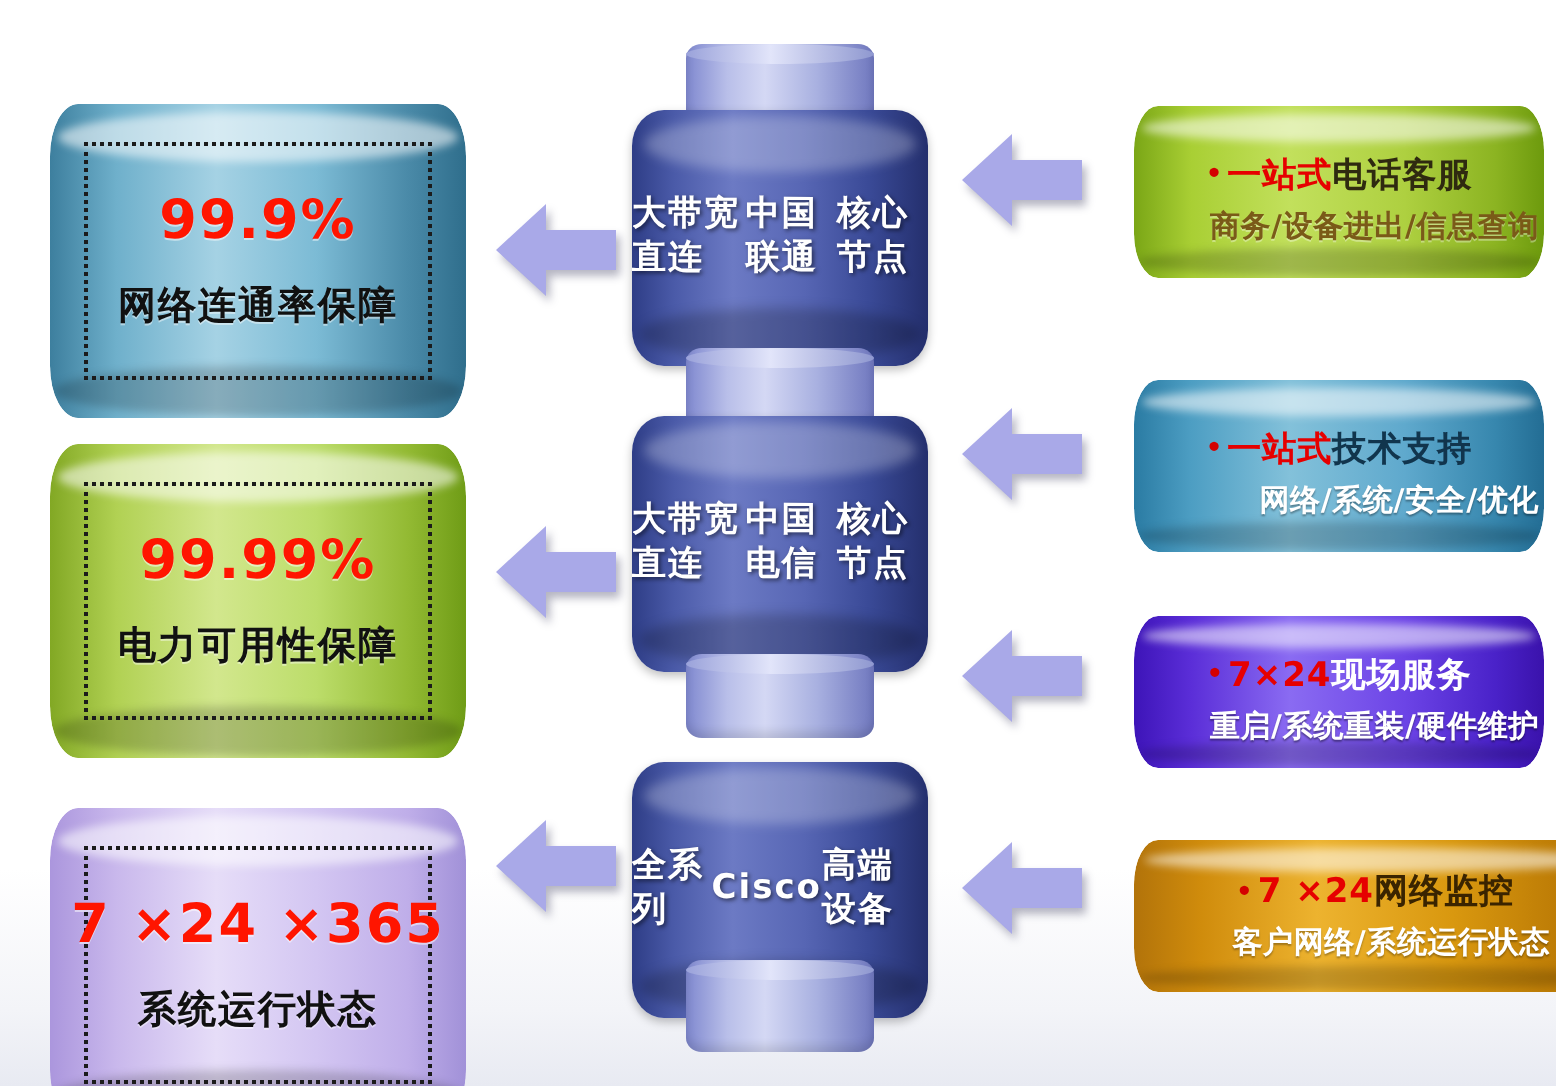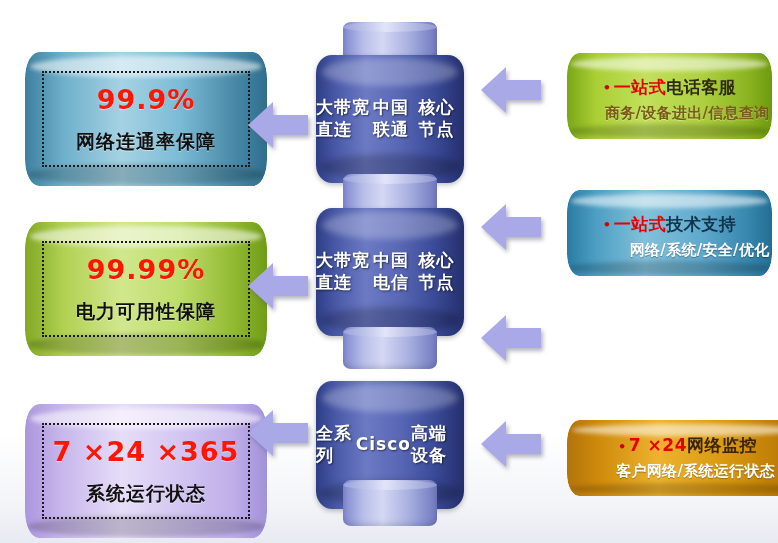--- a/index.html
+++ b/index.html
@@ -15,21 +15,21 @@
 
   
   .cyl{position:absolute;border-radius:14px/26px;overflow:hidden;}
   .cyl .face{position:absolute;inset:0;border-radius:14px/26px;}
   .cyl .topgloss{position:absolute;left:2%;right:2%;top:4px;height:16%;
       border-radius:50%;background:rgba(255,255,255,.55);filter:blur(2px);}
   .cyl .botshade{position:absolute;left:1%;right:1%;bottom:1px;height:16%;
       border-radius:50%;background:rgba(0,0,0,.18);filter:blur(2px);}
 
   
-  .leftbox{width:208px;height:134px;left:25px;padding-left:34px;}
+  .leftbox{width:208px;height:157px;left:25px;}
   .leftbox .inner{position:absolute;left:17px;right:17px;top:19px;bottom:19px;
       border:2px dotted #1b1b1b;display:flex;flex-direction:column;
       align-items:center;justify-content:center;gap:14px;}
   .leftbox .big{color:#ff1500;font-weight:700;font-size:27px;letter-spacing:1px;
       font-family:"DejaVu Sans","Liberation Sans",sans-serif;
       text-shadow:0 1px 0 rgba(255,255,255,.5);white-space:nowrap;}
   .leftbox .sub{color:#111;font-weight:700;font-size:19px;letter-spacing:1px;
       text-shadow:0 1px 0 rgba(255,255,255,.45);white-space:nowrap;}
 
   
@@ -206,20 +206,31 @@
     <div class="topgloss"></div>
     <div class="botshade"></div>
     <div class="txt">
       <div class="l1">
         <span class="bullet">•</span><span class="hl">一站式</span><span style="color:#11354d;">技术支持</span>
       </div>
       <div class="l2" style="color:#ffffff;text-shadow:0 1px 1px rgba(0,0,0,.35);">网络/系统/安全/优化</div>
     </div>
   </div>
 
+  <div class="cyl rightbox" style="top:308px;height:76px;">
+    <div class="face" style="background:linear-gradient(90deg,#3d14b8 0%,#5b2ed8 14%,#8a6bf2 38%,#6c44e6 66%,#4a22c9 88%,#3a12ab 100%);"></div>
+    <div class="topgloss"></div>
+    <div class="botshade"></div>
+    <div class="txt">
+      <div class="l1">
+        <span class="bullet">•</span><span class="hl">7×24</span><span style="color:#ffffff;">现场服务</span>
+      </div>
+      <div class="l2" style="color:#ffffff;text-shadow:0 1px 1px rgba(0,0,0,.4);">重启/系统重装/硬件维护</div>
+    </div>
+  </div>
 
   <div class="cyl rightbox" style="top:420px;height:76px;padding-left:36px;">
     <div class="face" style="background:linear-gradient(90deg,#b2730a 0%,#d08c0c 14%,#edb32f 38%,#d9980f 66%,#bd7c06 88%,#a36a03 100%);"></div>
     <div class="topgloss"></div>
     <div class="botshade"></div>
     <div class="txt" style="justify-content:flex-start;padding-top:14px;">
       <div class="l1">
         <span class="bullet">•</span><span class="hl">7 ×24</span><span style="color:#3a2400;">网络监控</span>
       </div>
       <div class="l2" style="color:#ffffff;text-shadow:0 1px 1px rgba(0,0,0,.3);width:175px;">客户网络/系统运行状态</div>

